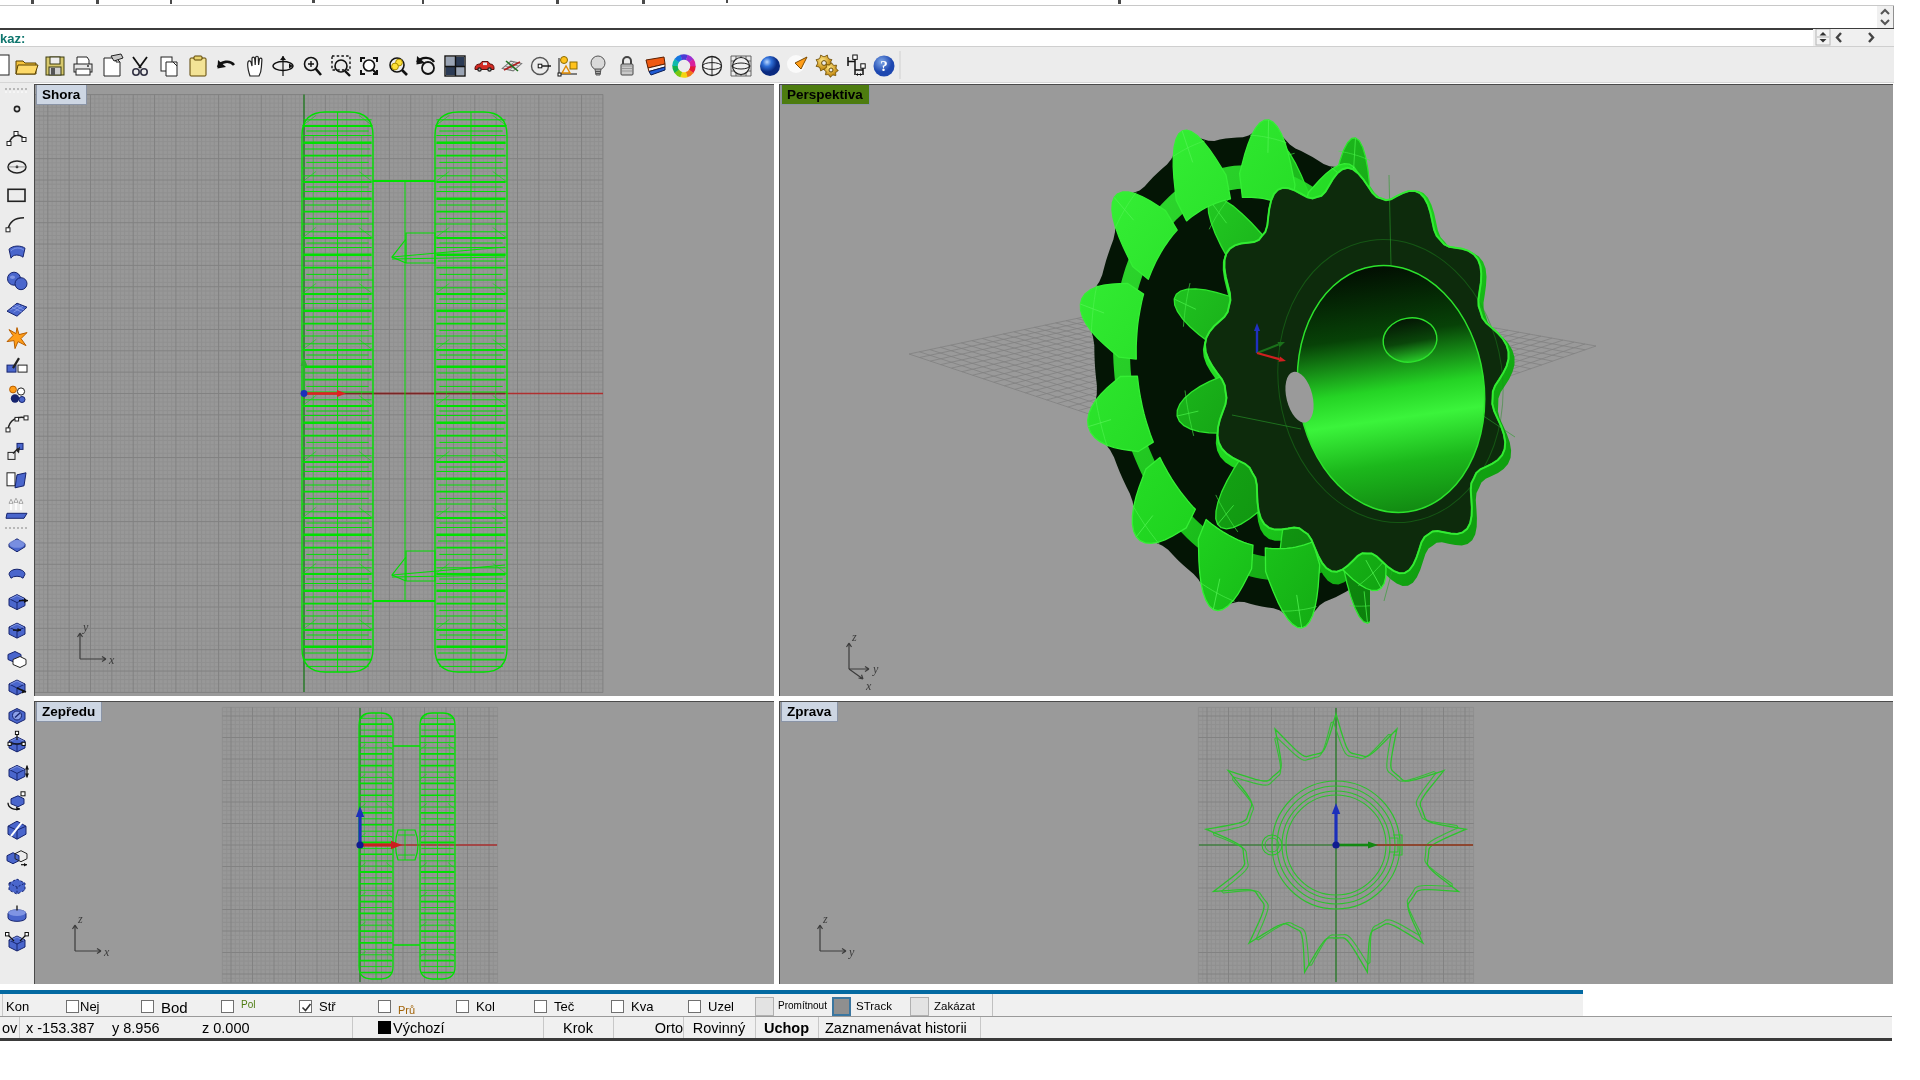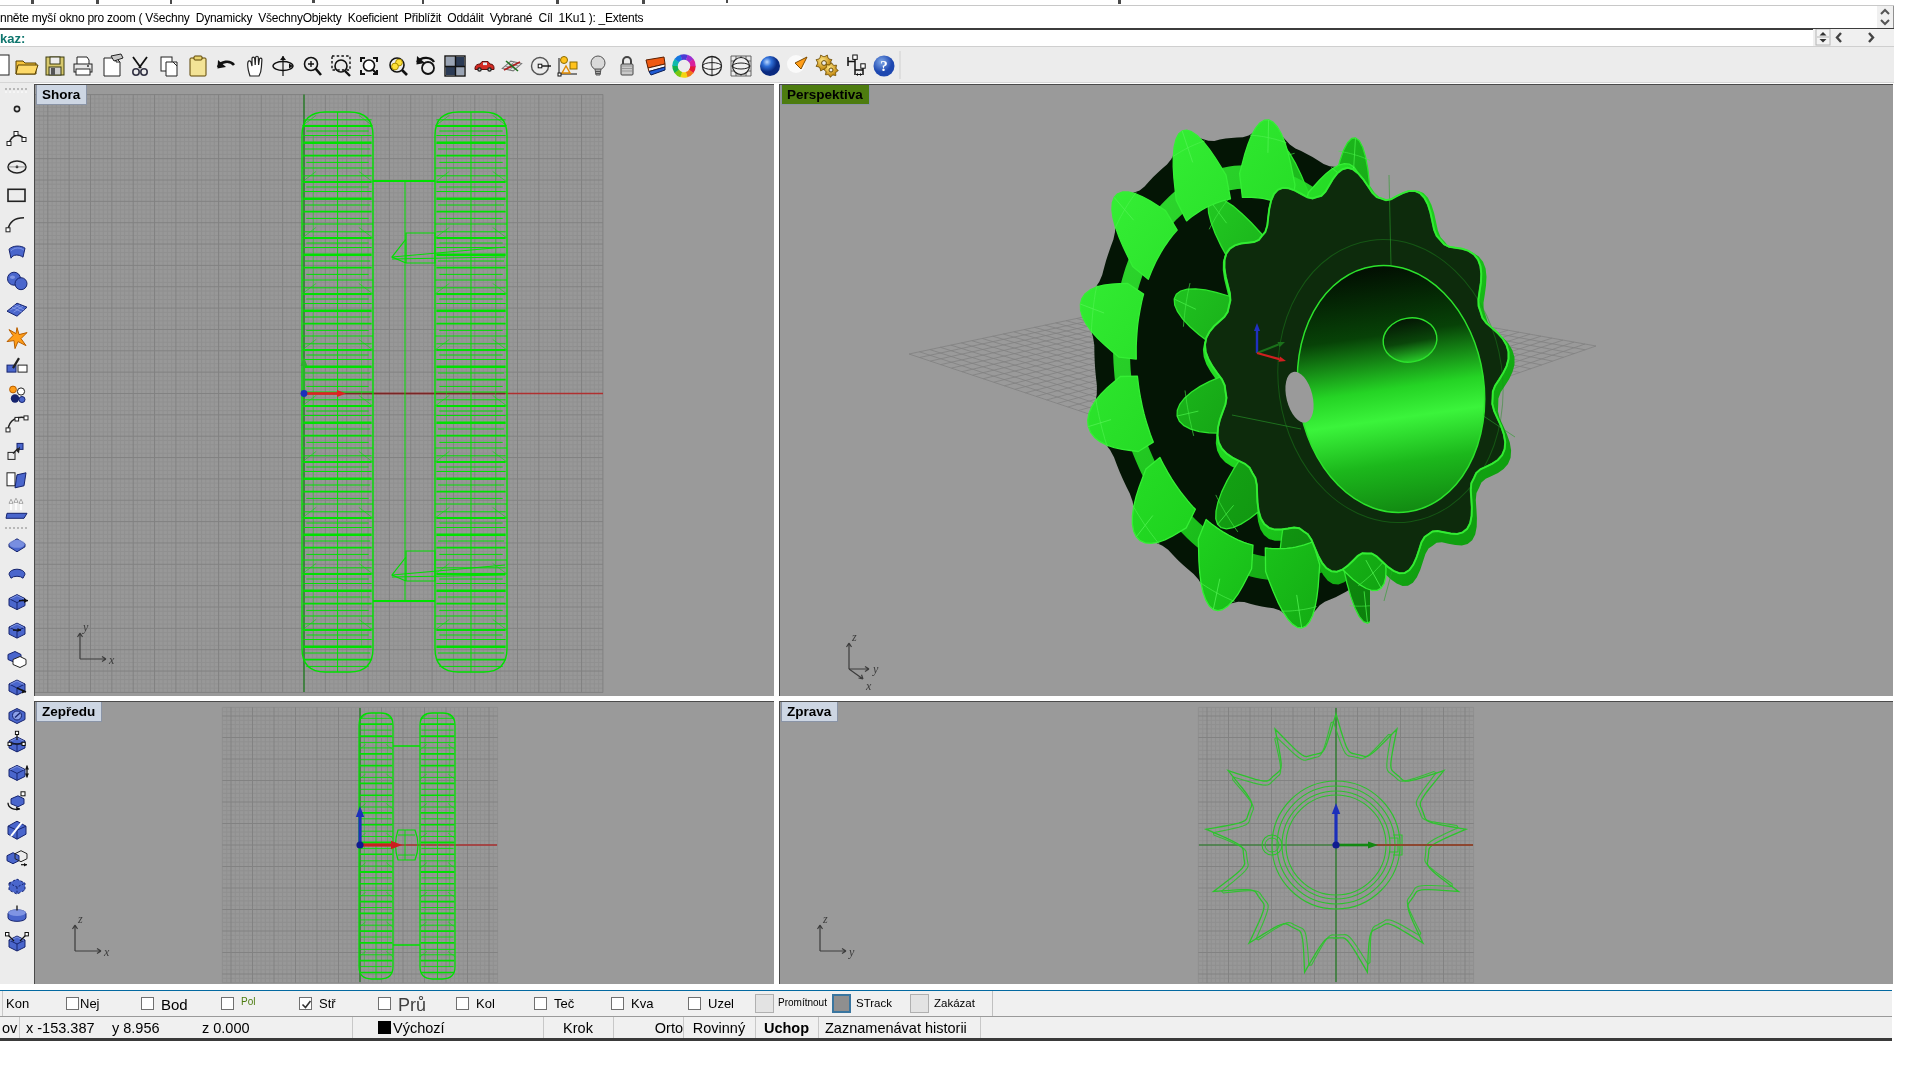--- a/index.html
+++ b/index.html
@@ -23,21 +23,20 @@
         <rect x="556" y="0" width="3" height="4"></rect>
         <rect x="642" y="0" width="3" height="4"></rect>
         <rect x="726" y="0" width="2" height="3"></rect>
         <rect x="1118" y="0" width="3" height="4"></rect>
       </g>
     </svg>
 </div>
 <div class="abs" style="left:0;top:5px;width:1894px;height:1px;background:#c8c8c8"></div>
 
 <div class="abs" style="left:0;top:6px;width:1894px;height:22px;background:#fff;border-right:1px solid #909090">
-<div class="abs" style="left:0px;top:5px;font-size:12px;letter-spacing:-0.25px;color:#000;white-space:pre">nněte myší okno pro zoom ( Všechny  Dynamicky  VšechnyObjekty  Koeficient  Přiblížit  Oddálit  Vybrané  Cíl  1Ku1 ): _Extents</div>
 <div class="abs" style="left:1877px;top:0;width:16px;height:22px;background:#f0f0f0">
 <svg width="16" height="22">
         <path d="M4 8 L8 4 L12 8" fill="none" stroke="#555" stroke-width="2"></path>
         <path d="M4 14 L8 18 L12 14" fill="none" stroke="#555" stroke-width="2"></path>
       </svg>
 </div>
   </div>
 <div class="abs" style="left:0;top:28px;width:1894px;height:2px;background:#3c3c3c"></div>
 
 <div class="abs" style="left:0;top:30px;width:1894px;height:16px;background:#fff">
@@ -784,37 +783,37 @@
       <path d="M598.0 143.0 L588.0 146.6 L588.0 139.4 Z" fill="#118811"></path>
       <circle cx="556" cy="143" r="3.6" fill="#101c90"></circle>
       <path d="M40 249 L40 223 M40 223 l-2.5 4 M40 223 l2.5 4" stroke="#3c3c3c" stroke-width="1.2" fill="none"></path>
       <path d="M40 249 L66 249 M66 249 l-4 -2.5 M66 249 l-4 2.5" stroke="#3c3c3c" stroke-width="1.2" fill="none"></path>
       <text x="43" y="221" font-size="12" fill="#3c3c3c" font-style="italic" font-family="Liberation Serif,serif">z</text>
       <text x="69" y="254" font-size="12" fill="#3c3c3c" font-style="italic" font-family="Liberation Serif,serif">y</text>
     </svg>
 <div class="vptab">Zprava</div>
   </div>
 <div class="abs" style="left:0;top:984px;width:1892px;height:6px;background:#fff"></div>
-<div class="abs" style="left:0;top:990px;width:1892px;height:26px;background:#f0f0f0;border-top:1px solid #0369a1">
+<div class="abs" style="left:0;top:990px;width:1583px;height:26px;background:#f0f0f0;border-top:4px solid #0369a1">
     <div class="abs" style="left:2px;top:0;width:1px;height:26px;background:#c8c8c8"></div>
     <div class="abs" style="left:6px;top:5px;font-size:13px;color:#000">Kon</div>
     <div class="abs" style="left:66px;top:6px;width:13px;height:13px;background:#fff;border:1px solid #707070"></div>
     <div class="abs" style="left:80px;top:5px;font-size:13px;color:#000">Nej</div>
     <div class="abs" style="left:141px;top:6px;width:13px;height:13px;background:#fff;border:1px solid #707070"></div>
     <div class="abs" style="left:161px;top:5px;font-size:15px;color:#000">Bod</div>
     <div class="abs" style="left:221px;top:6px;width:13px;height:13px;background:#fff;border:1px solid #707070"></div>
     <div class="abs" style="left:241px;top:5px;font-size:10px;color:#4d7c0f">Pol</div>
     <div class="abs" style="left:299px;top:6px;width:13px;height:13px;background:#fff;border:1px solid #707070">
       <svg width="13" height="13" style="position:absolute;left:0;top:0">
         <path d="M2.5 6.5 L5.5 9.5 L10.5 3" stroke="#333" stroke-width="1.6" fill="none"></path>
       </svg>
     </div>
     <div class="abs" style="left:319px;top:5px;font-size:13px;color:#000">Stř</div>
     <div class="abs" style="left:378px;top:6px;width:13px;height:13px;background:#fff;border:1px solid #707070"></div>
-    <div class="abs" style="left:398px;top:4px;font-size:18px;color:#404040">Prů</div>
+    <div class="abs" style="left:398px;top:10px;font-size:11px;color:#a16207">Prů</div>
     <div class="abs" style="left:456px;top:6px;width:13px;height:13px;background:#fff;border:1px solid #707070"></div>
     <div class="abs" style="left:476px;top:5px;font-size:13px;color:#000">Kol</div>
     <div class="abs" style="left:534px;top:6px;width:13px;height:13px;background:#fff;border:1px solid #707070"></div>
     <div class="abs" style="left:554px;top:5px;font-size:13px;color:#000">Teč</div>
     <div class="abs" style="left:611px;top:6px;width:13px;height:13px;background:#fff;border:1px solid #707070"></div>
     <div class="abs" style="left:631px;top:5px;font-size:13px;color:#000">Kva</div>
     <div class="abs" style="left:688px;top:6px;width:13px;height:13px;background:#fff;border:1px solid #707070"></div>
     <div class="abs" style="left:708px;top:5px;font-size:13px;color:#000">Uzel</div>
     <div class="abs" style="left:755px;top:3px;width:19px;height:19px;background:#e3e3e3;border:1px solid #b0b0b0"></div>
     <div class="abs" style="left:778px;top:6px;font-size:10px">Promítnout</div>

